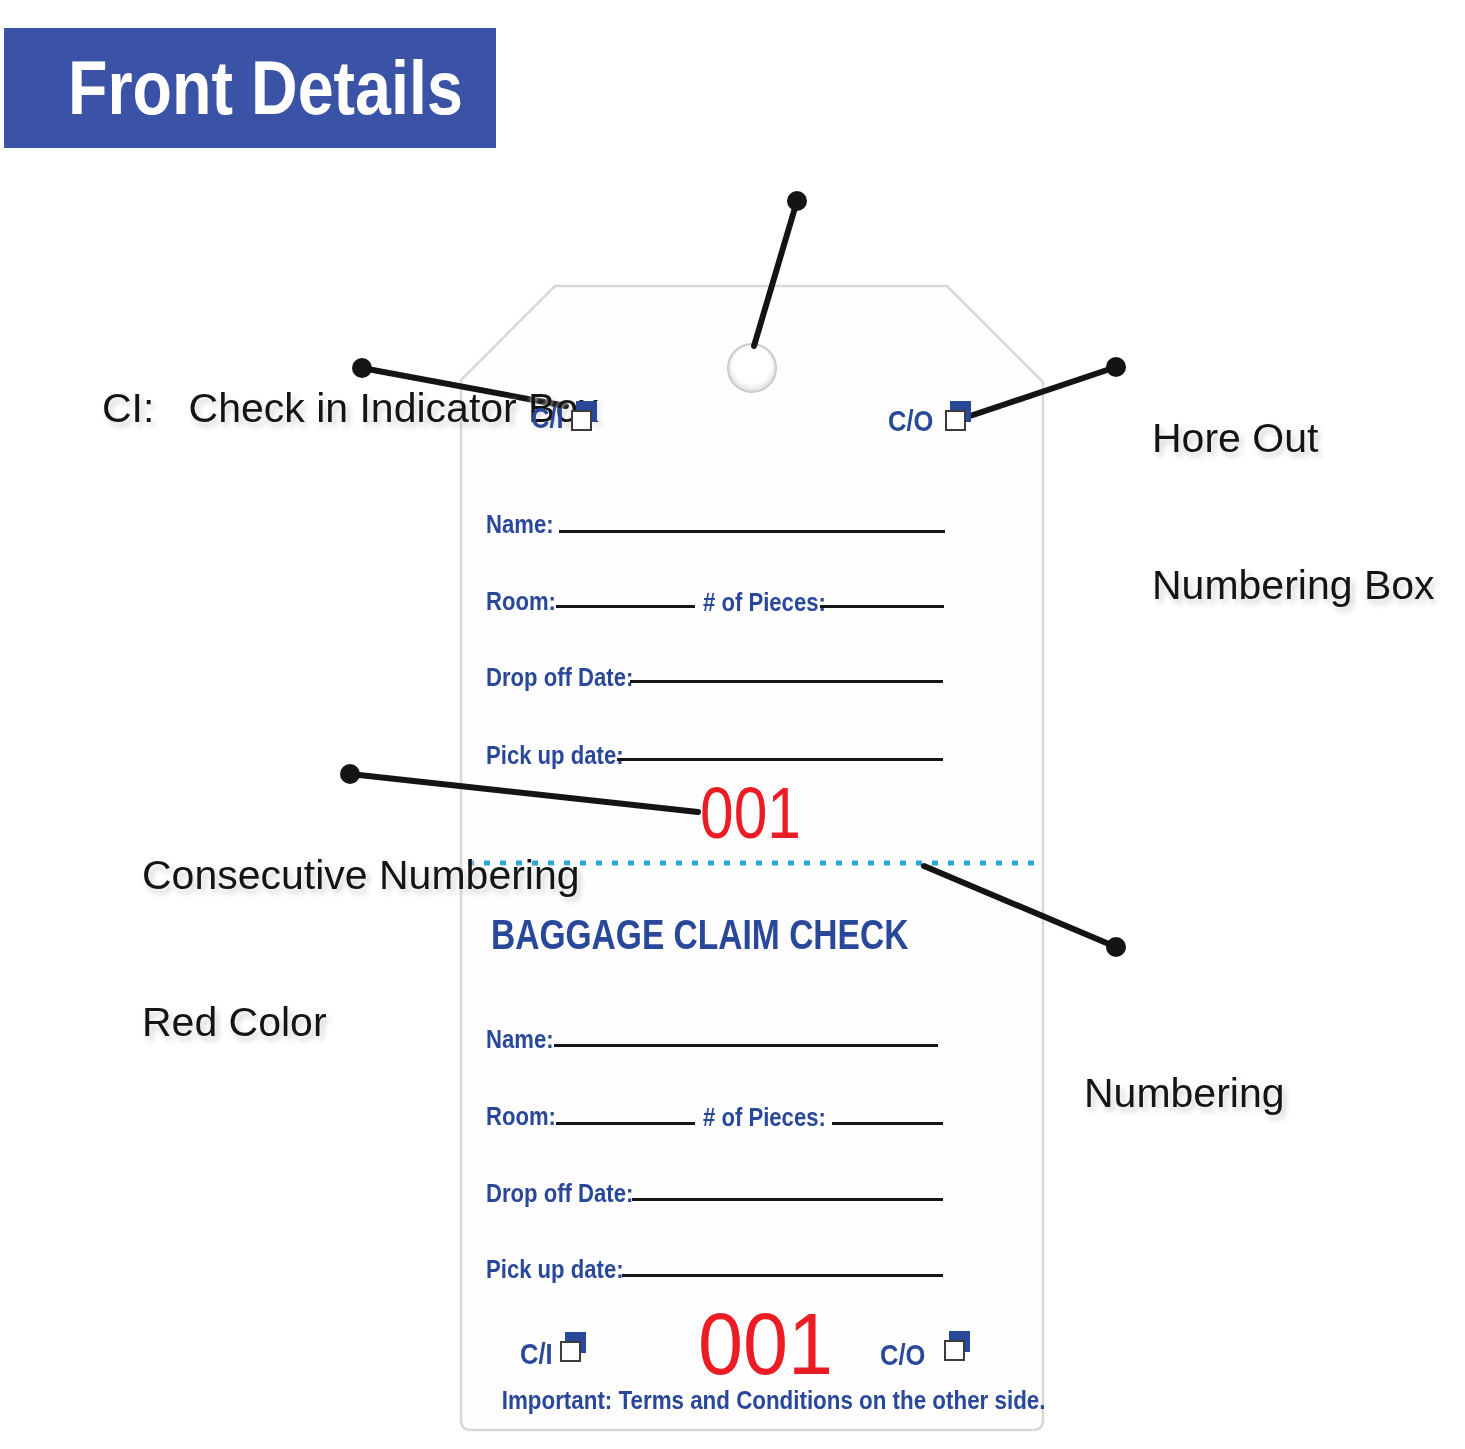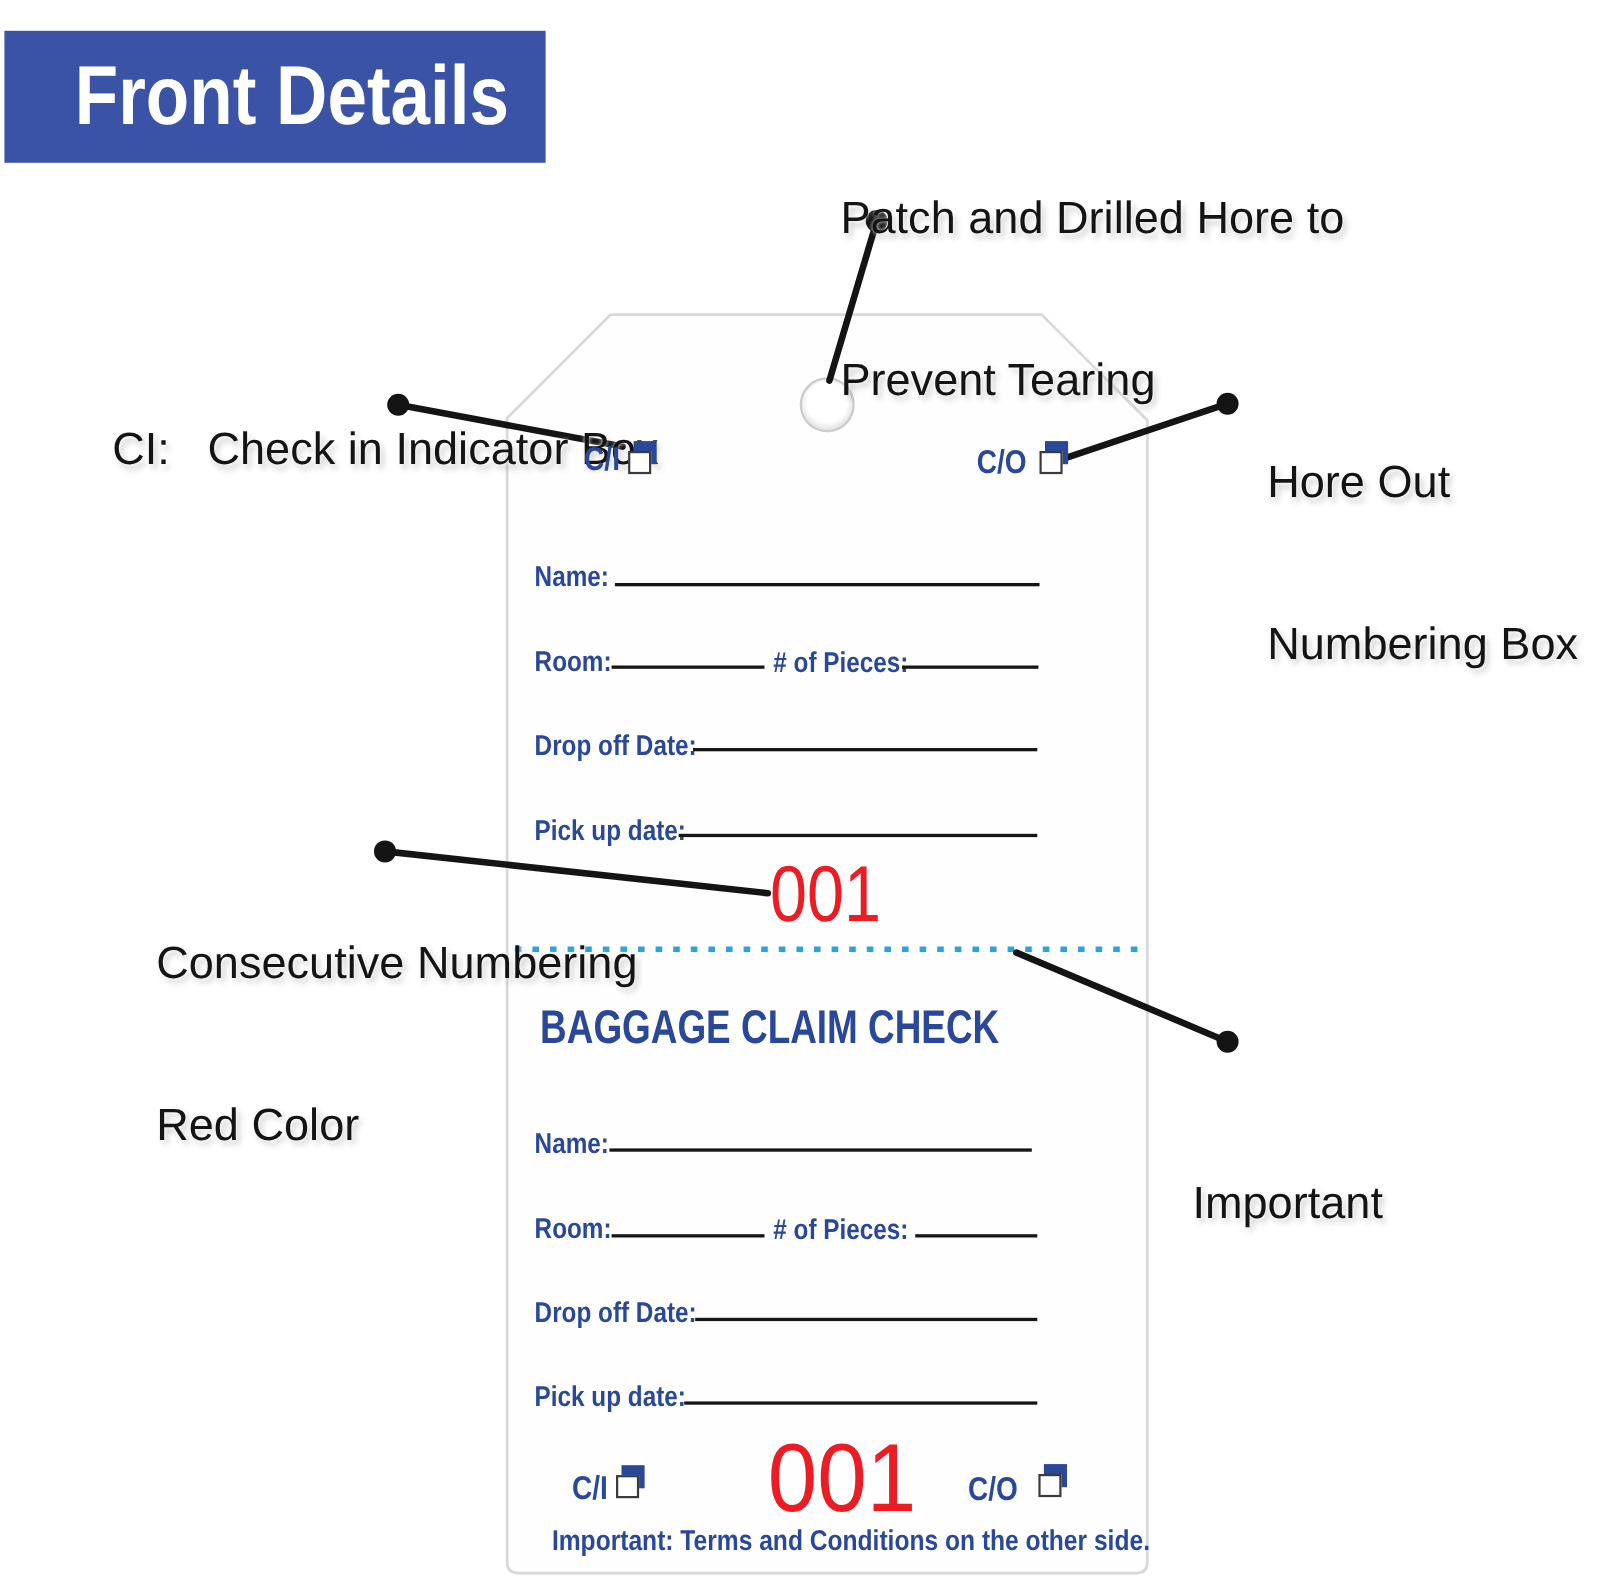--- a/index.html
+++ b/index.html
@@ -82,37 +82,33 @@
     <circle class="callout-dot" cx="350" cy="774" r="10"></circle>
 
     <line class="callout-line" x1="924" y1="866" x2="1116" y2="947"></line>
     <circle class="callout-dot" cx="1116" cy="947" r="10"></circle>
   </svg>
 
   <div class="banner">
     <span class="banner-text">Front Details</span>
   </div>
 
-  <div class="note" style="left:764px;top:76px">
-    <div>Patch and Drilled Hore to</div>
-    <div>Prevent Tearing</div>
-  </div>
   <div class="note" style="left:102px;top:286px">
     <div>CI:   Check in Indicator Box</div>
   </div>
   <div class="note" style="left:1152px;top:316px">
     <div>Hore Out</div>
     <div>Numbering Box</div>
   </div>
   <div class="note" style="left:142px;top:753px">
     <div>Consecutive Numbering</div>
     <div>Red Color</div>
   </div>
   <div class="note" style="left:1084px;top:971px">
-    <div>Important</div>
+    <div>Numbering</div>
   </div>
 
   <span class="flabel cio" style="left:531px;top:403px">C/I</span>
   <span class="chk" style="left:571px;top:401px">
     <span class="back"></span>
     <span class="front"></span>
   </span>
   <span class="flabel cio" style="left:888px;top:406px">C/O</span>
   <span class="chk" style="left:945px;top:401px">
     <span class="back"></span>

